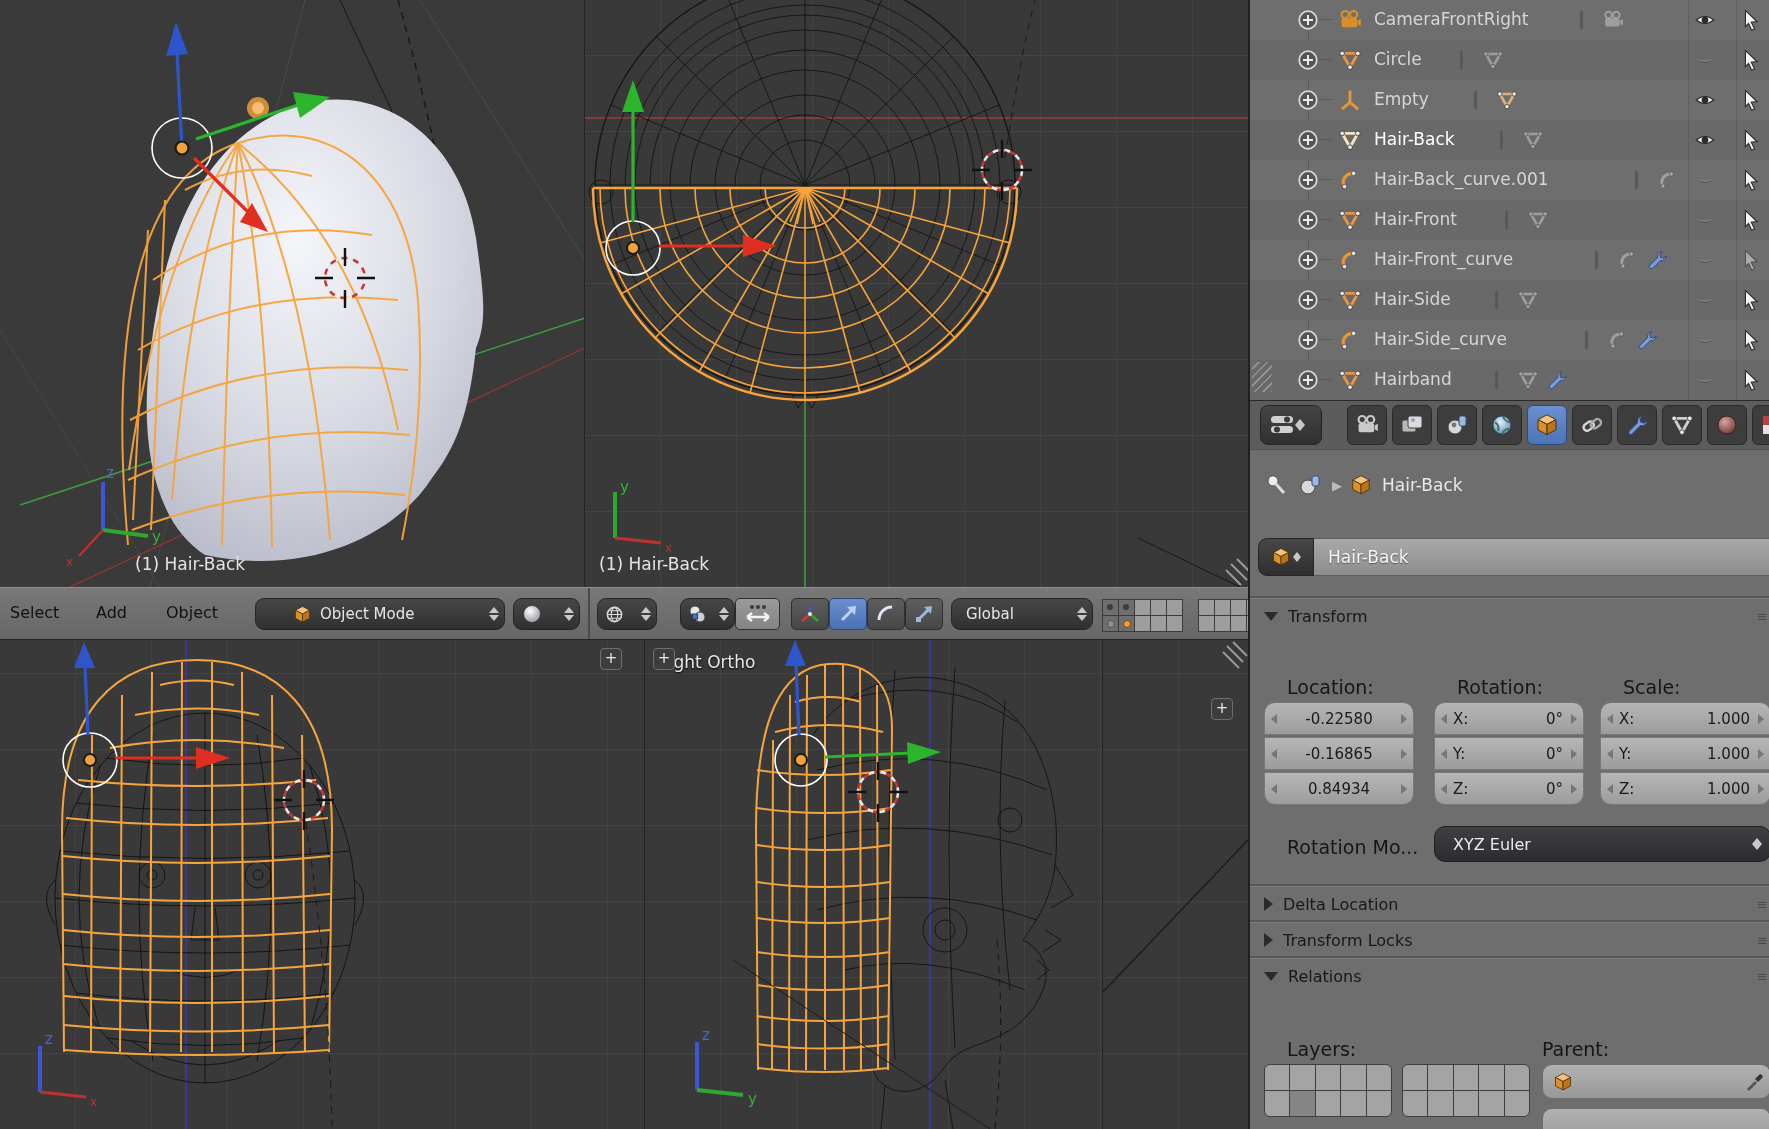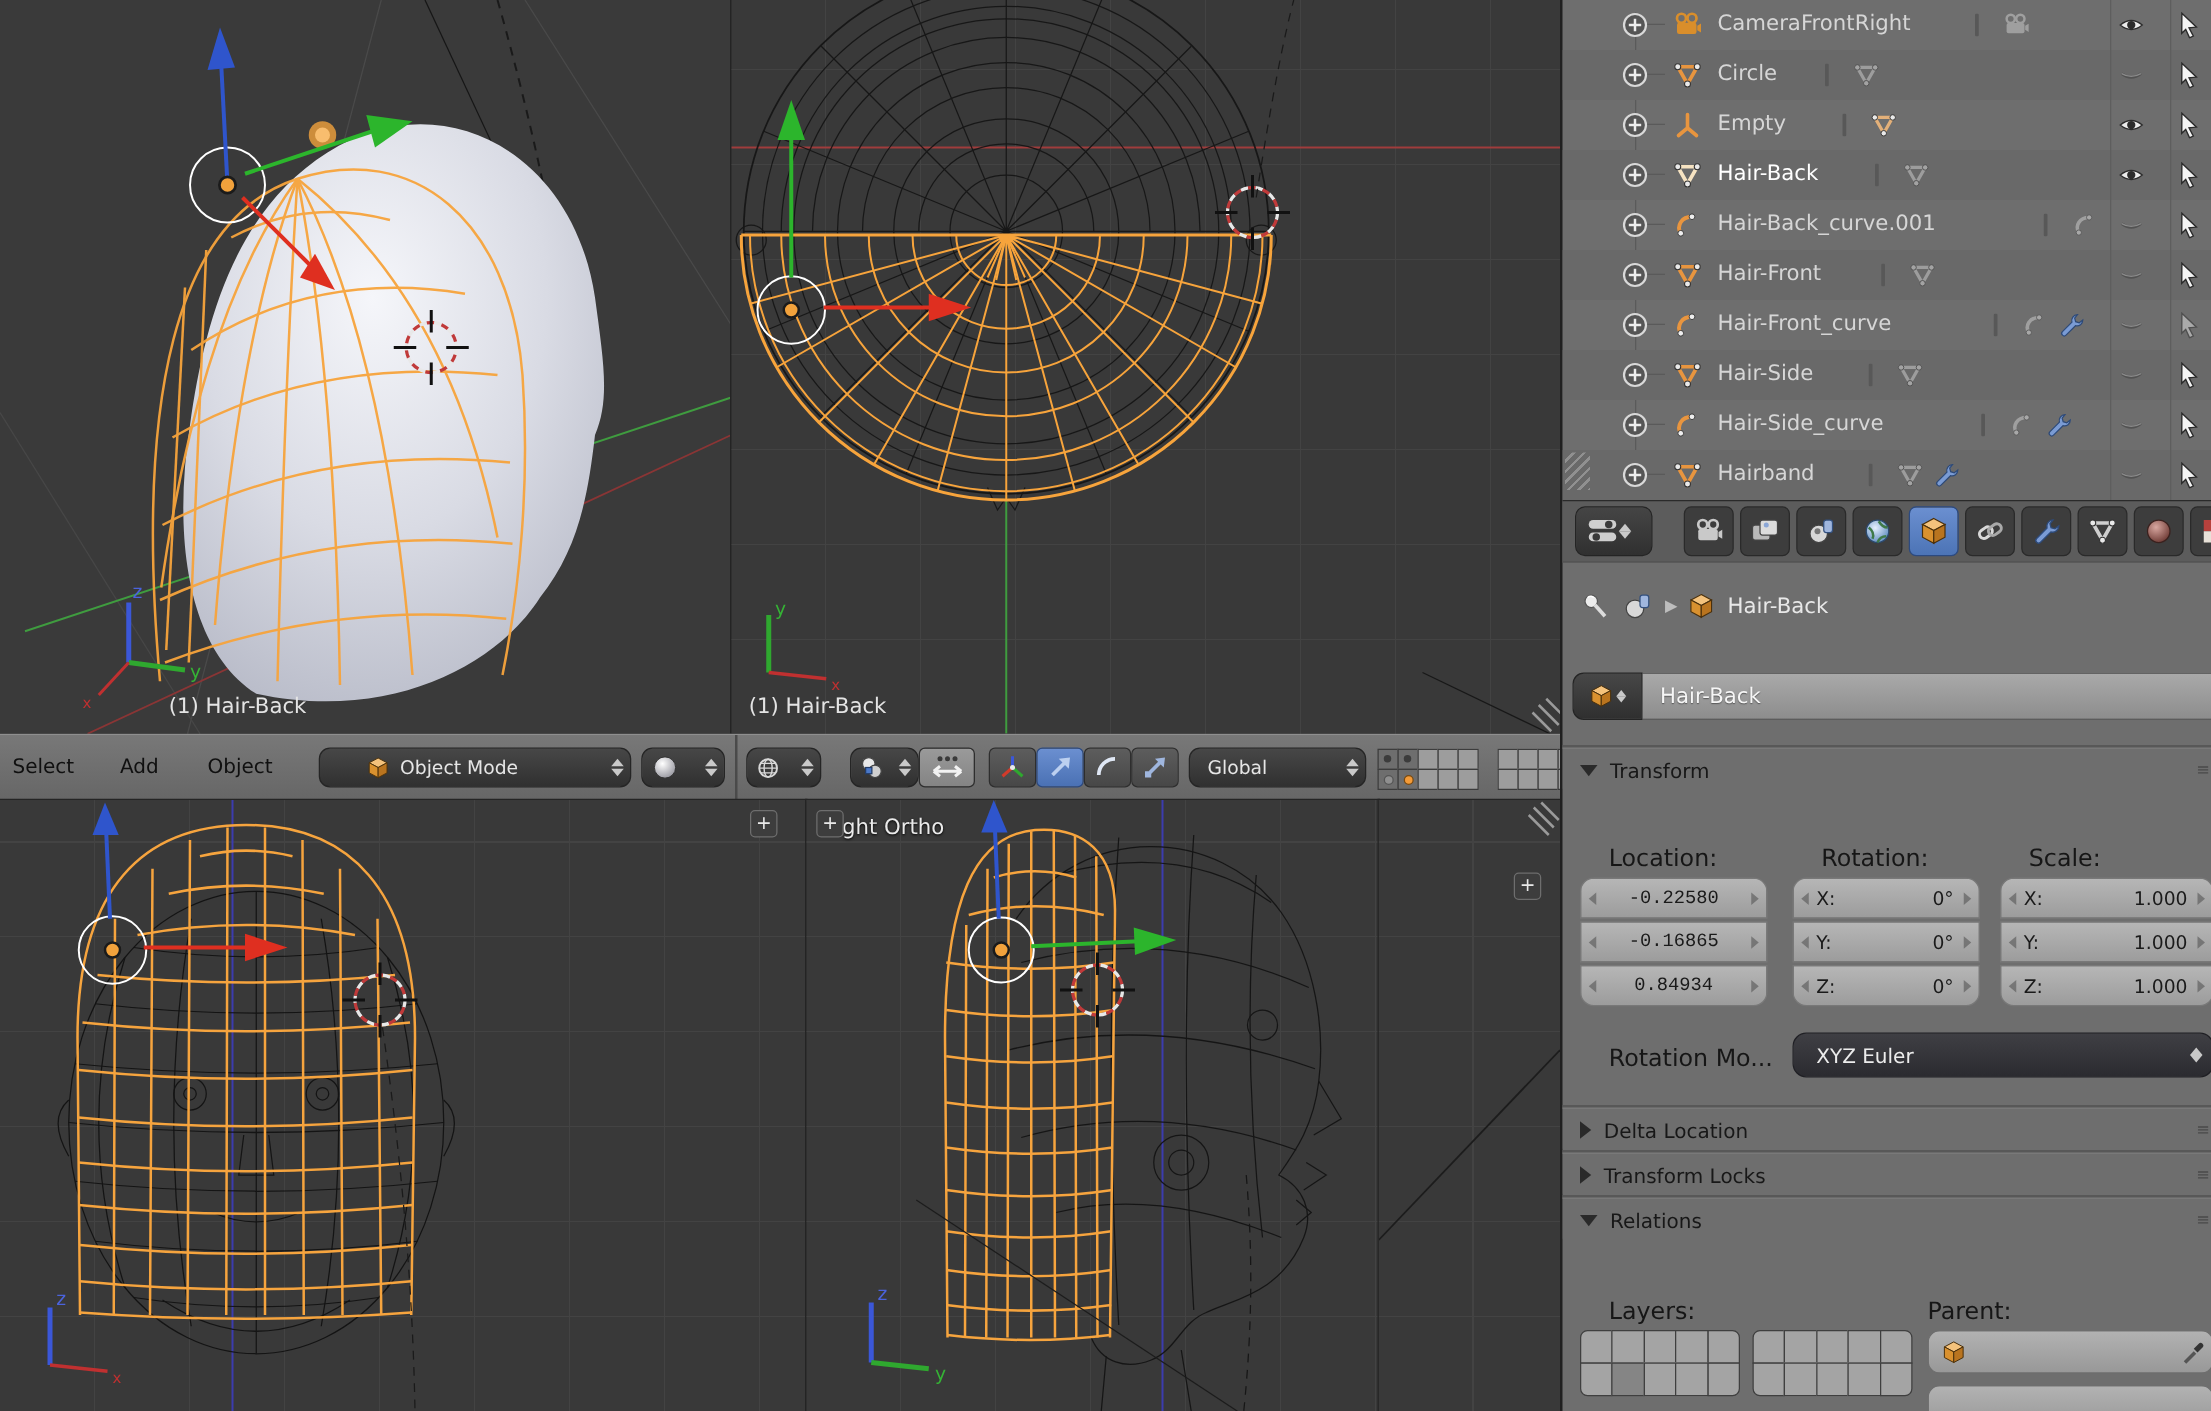--- a/index.html
+++ b/index.html
@@ -98,21 +98,21 @@
   .tri.closed{border-top:7px solid transparent;border-bottom:7px solid transparent;border-left:9px solid #2a2a2a;}
   .phead .grip{margin-left:auto;margin-right:2px;color:#4a4a4a;font-size:13px;letter-spacing:1px;}
   .flabel{position:absolute;font-size:19px;color:#161616;}
   .numcol{position:absolute;display:flex;flex-direction:column;gap:2px;}
   .numfield{height:33px;background:linear-gradient(#b6b6b6,#9c9c9c);border:1px solid #787878;
      display:flex;align-items:center;position:relative;color:#1a1a1a;font-size:15px;box-sizing:border-box;}
   .numcol .numfield:first-child{border-radius:11px 11px 0 0;}
   .numcol .numfield:last-child{border-radius:0 0 11px 11px;}
   .numfield .aL,.numfield .aR{width:0;height:0;border-top:5px solid transparent;border-bottom:5px solid transparent;position:absolute;top:11px;opacity:.55;}
   .aL{left:6px;border-right:6px solid #4d4d4d;} .aR{right:6px;border-left:6px solid #4d4d4d;}
-  .numfield .cval{flex:1;text-align:center;font-family:Liberation Mono, monospace;}
+  .numfield .cval{flex:1;text-align:center;}
   .numfield .ax{margin-left:18px;} .numfield .vright{margin-left:auto;margin-right:20px;}
   .ddark{background:linear-gradient(#3f3f44,#2b2b30);border:1px solid #1f1f24;border-radius:11px;
      display:flex;align-items:center;color:#ececec;position:absolute;box-sizing:border-box;}
   .grid10{position:absolute;display:grid;grid-template-columns:repeat(5,25.6px);grid-template-rows:26px 26px;}
   .grid10 .c{background:#a4a4a4;border:1px solid #3f3f3f;margin:-0.5px;}
   .grid10 .c.shade{background:#858585;}
   .grid10 .c:first-child{border-top-left-radius:6px;} .grid10 .c:nth-child(5){border-top-right-radius:6px;}
   .grid10 .c:nth-child(6){border-bottom-left-radius:6px;} .grid10 .c:last-child{border-bottom-right-radius:6px;}
   .pfield{position:absolute;height:35px;background:linear-gradient(#b2b2b2,#989898);
      border:1px solid #6e6e6e;border-radius:10px;display:flex;align-items:center;box-sizing:border-box;}

